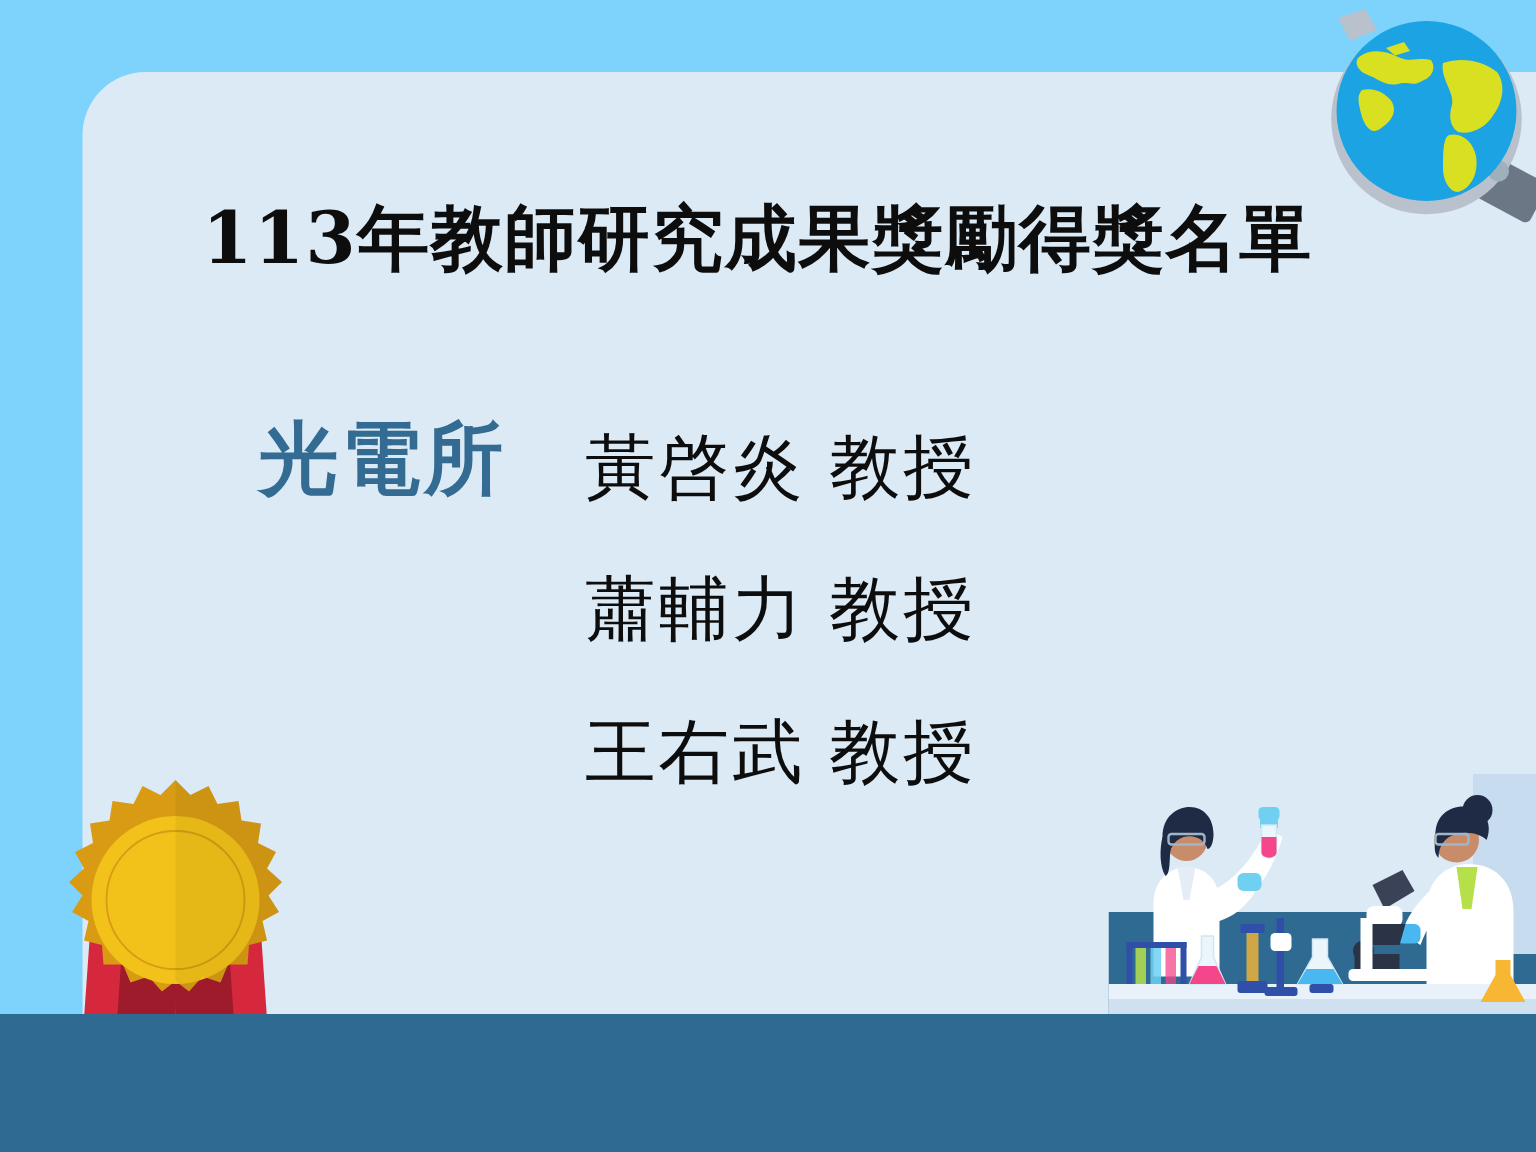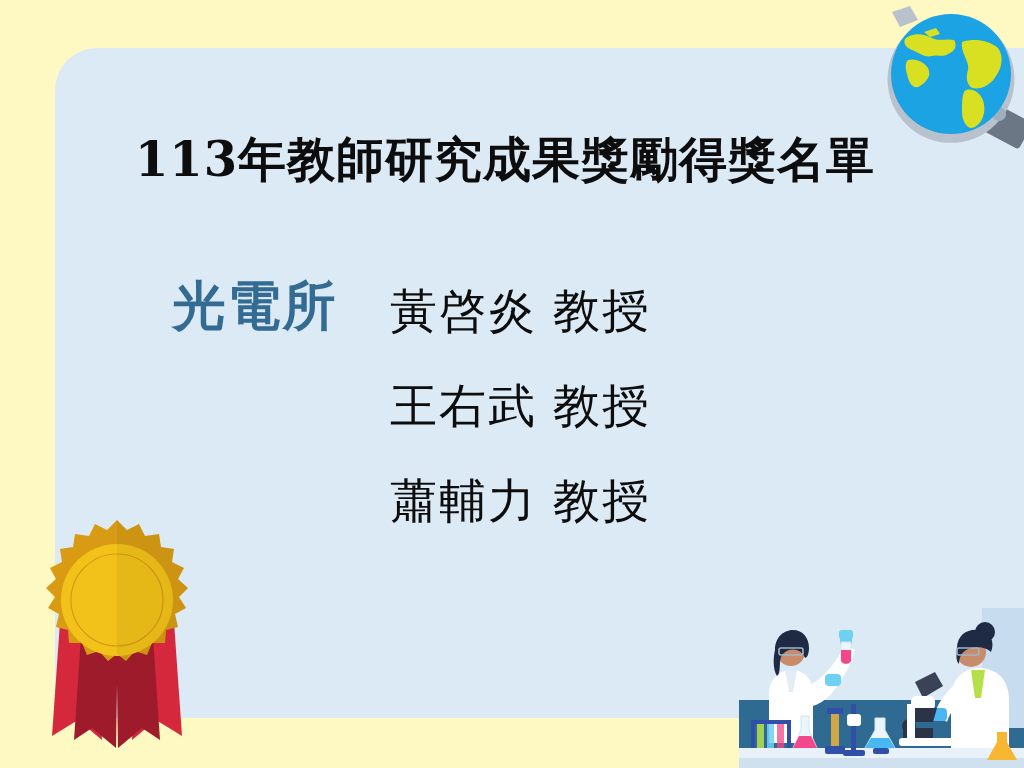--- a/index.html
+++ b/index.html
@@ -9,22 +9,22 @@
   body {
     width: 1024px;
     height: 768px;
     overflow: hidden;
     background: #2e6a91;
     font-family: "DejaVu Serif", "Liberation Serif", serif;
   }
   #slide {
     position: relative;
     width: 1024px;
-    height: 768px;
-    background: #fef9c3;
+    height: 676px;
+    background: #7dd3fc;
     overflow: hidden;
   }
 
   
   #card {
     position: absolute;
     left: 55px;
     top: 48px;
     width: 969px;
     height: 670px;
@@ -228,23 +228,23 @@
 
   <div id="list">
 
     <div class="row">
       <div class="dept">光電所</div>
       <div class="person"><span>黃啓炎</span><span class="sep"></span><span>教授</span></div>
     </div>
 
     <div class="row">
       <div class="dept"></div>
+      <div class="person"><span>蕭輔力</span><span class="sep"></span><span>教授</span></div>
+    </div>
+
+    <div class="row">
+      <div class="dept"></div>
       <div class="person"><span>王右武</span><span class="sep"></span><span>教授</span></div>
     </div>
 
-    <div class="row">
-      <div class="dept"></div>
-      <div class="person"><span>蕭輔力</span><span class="sep"></span><span>教授</span></div>
-    </div>
-
   </div>
 
 </div>
 
 </body></html>

